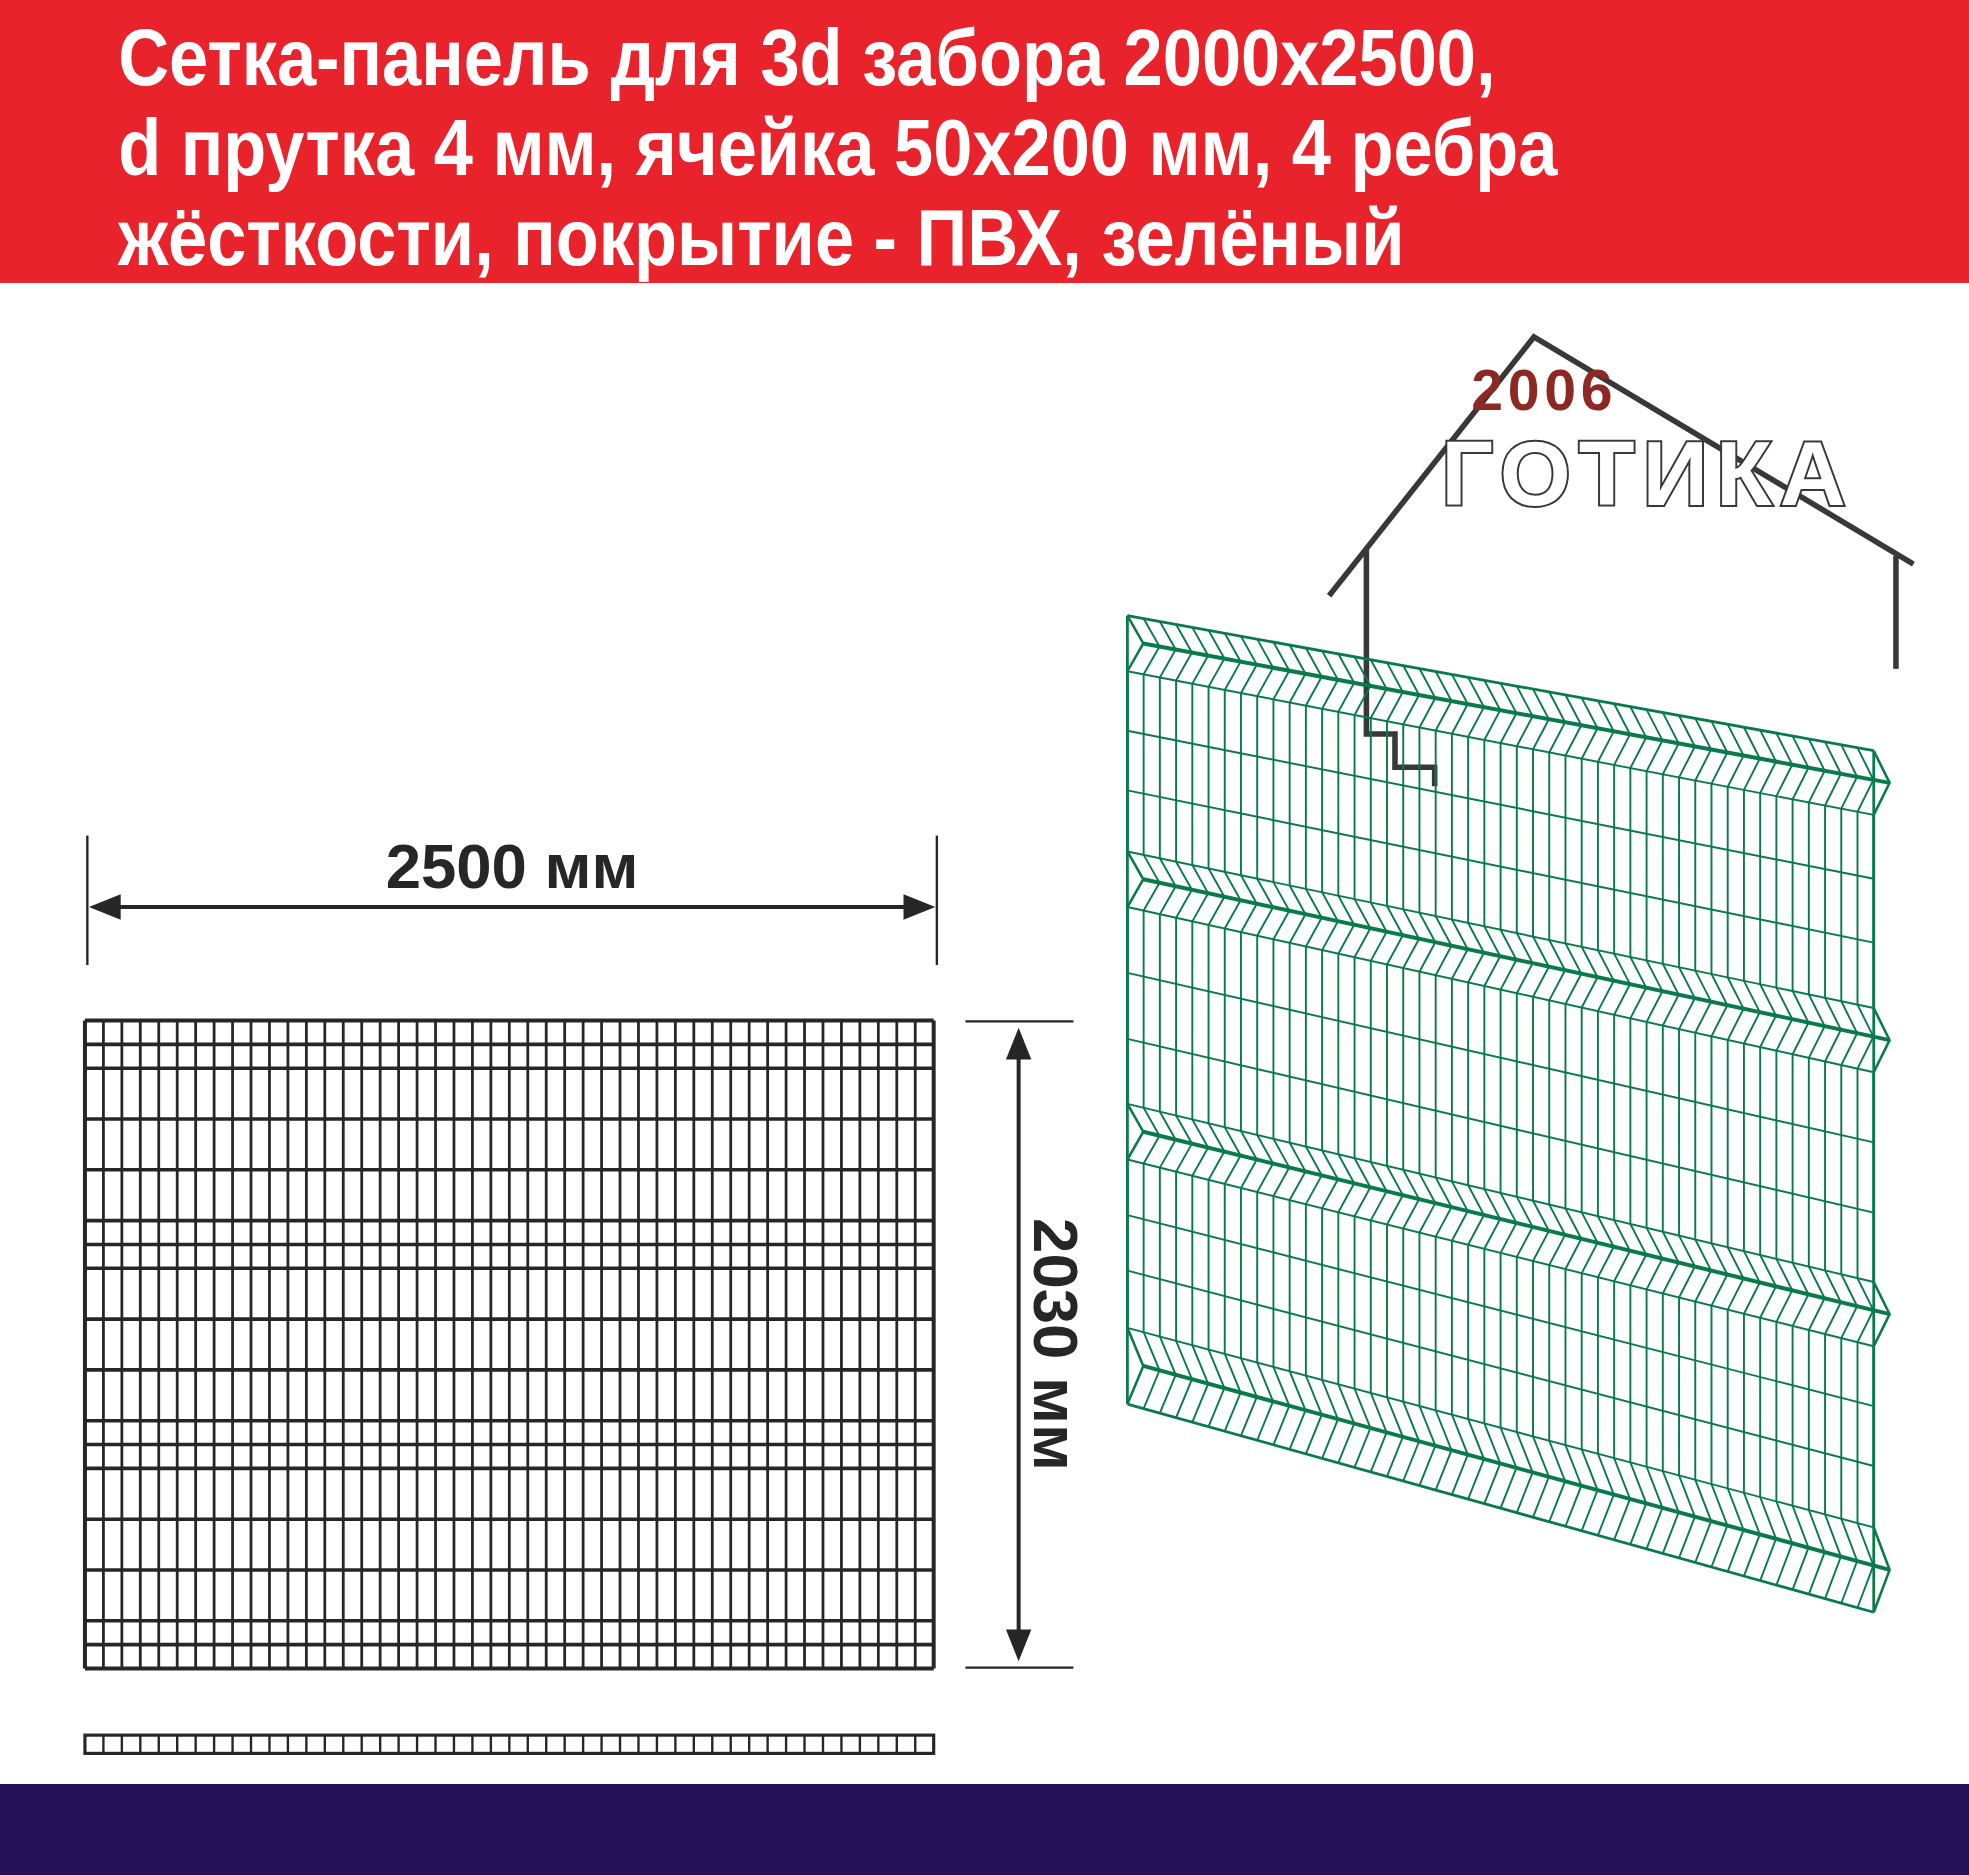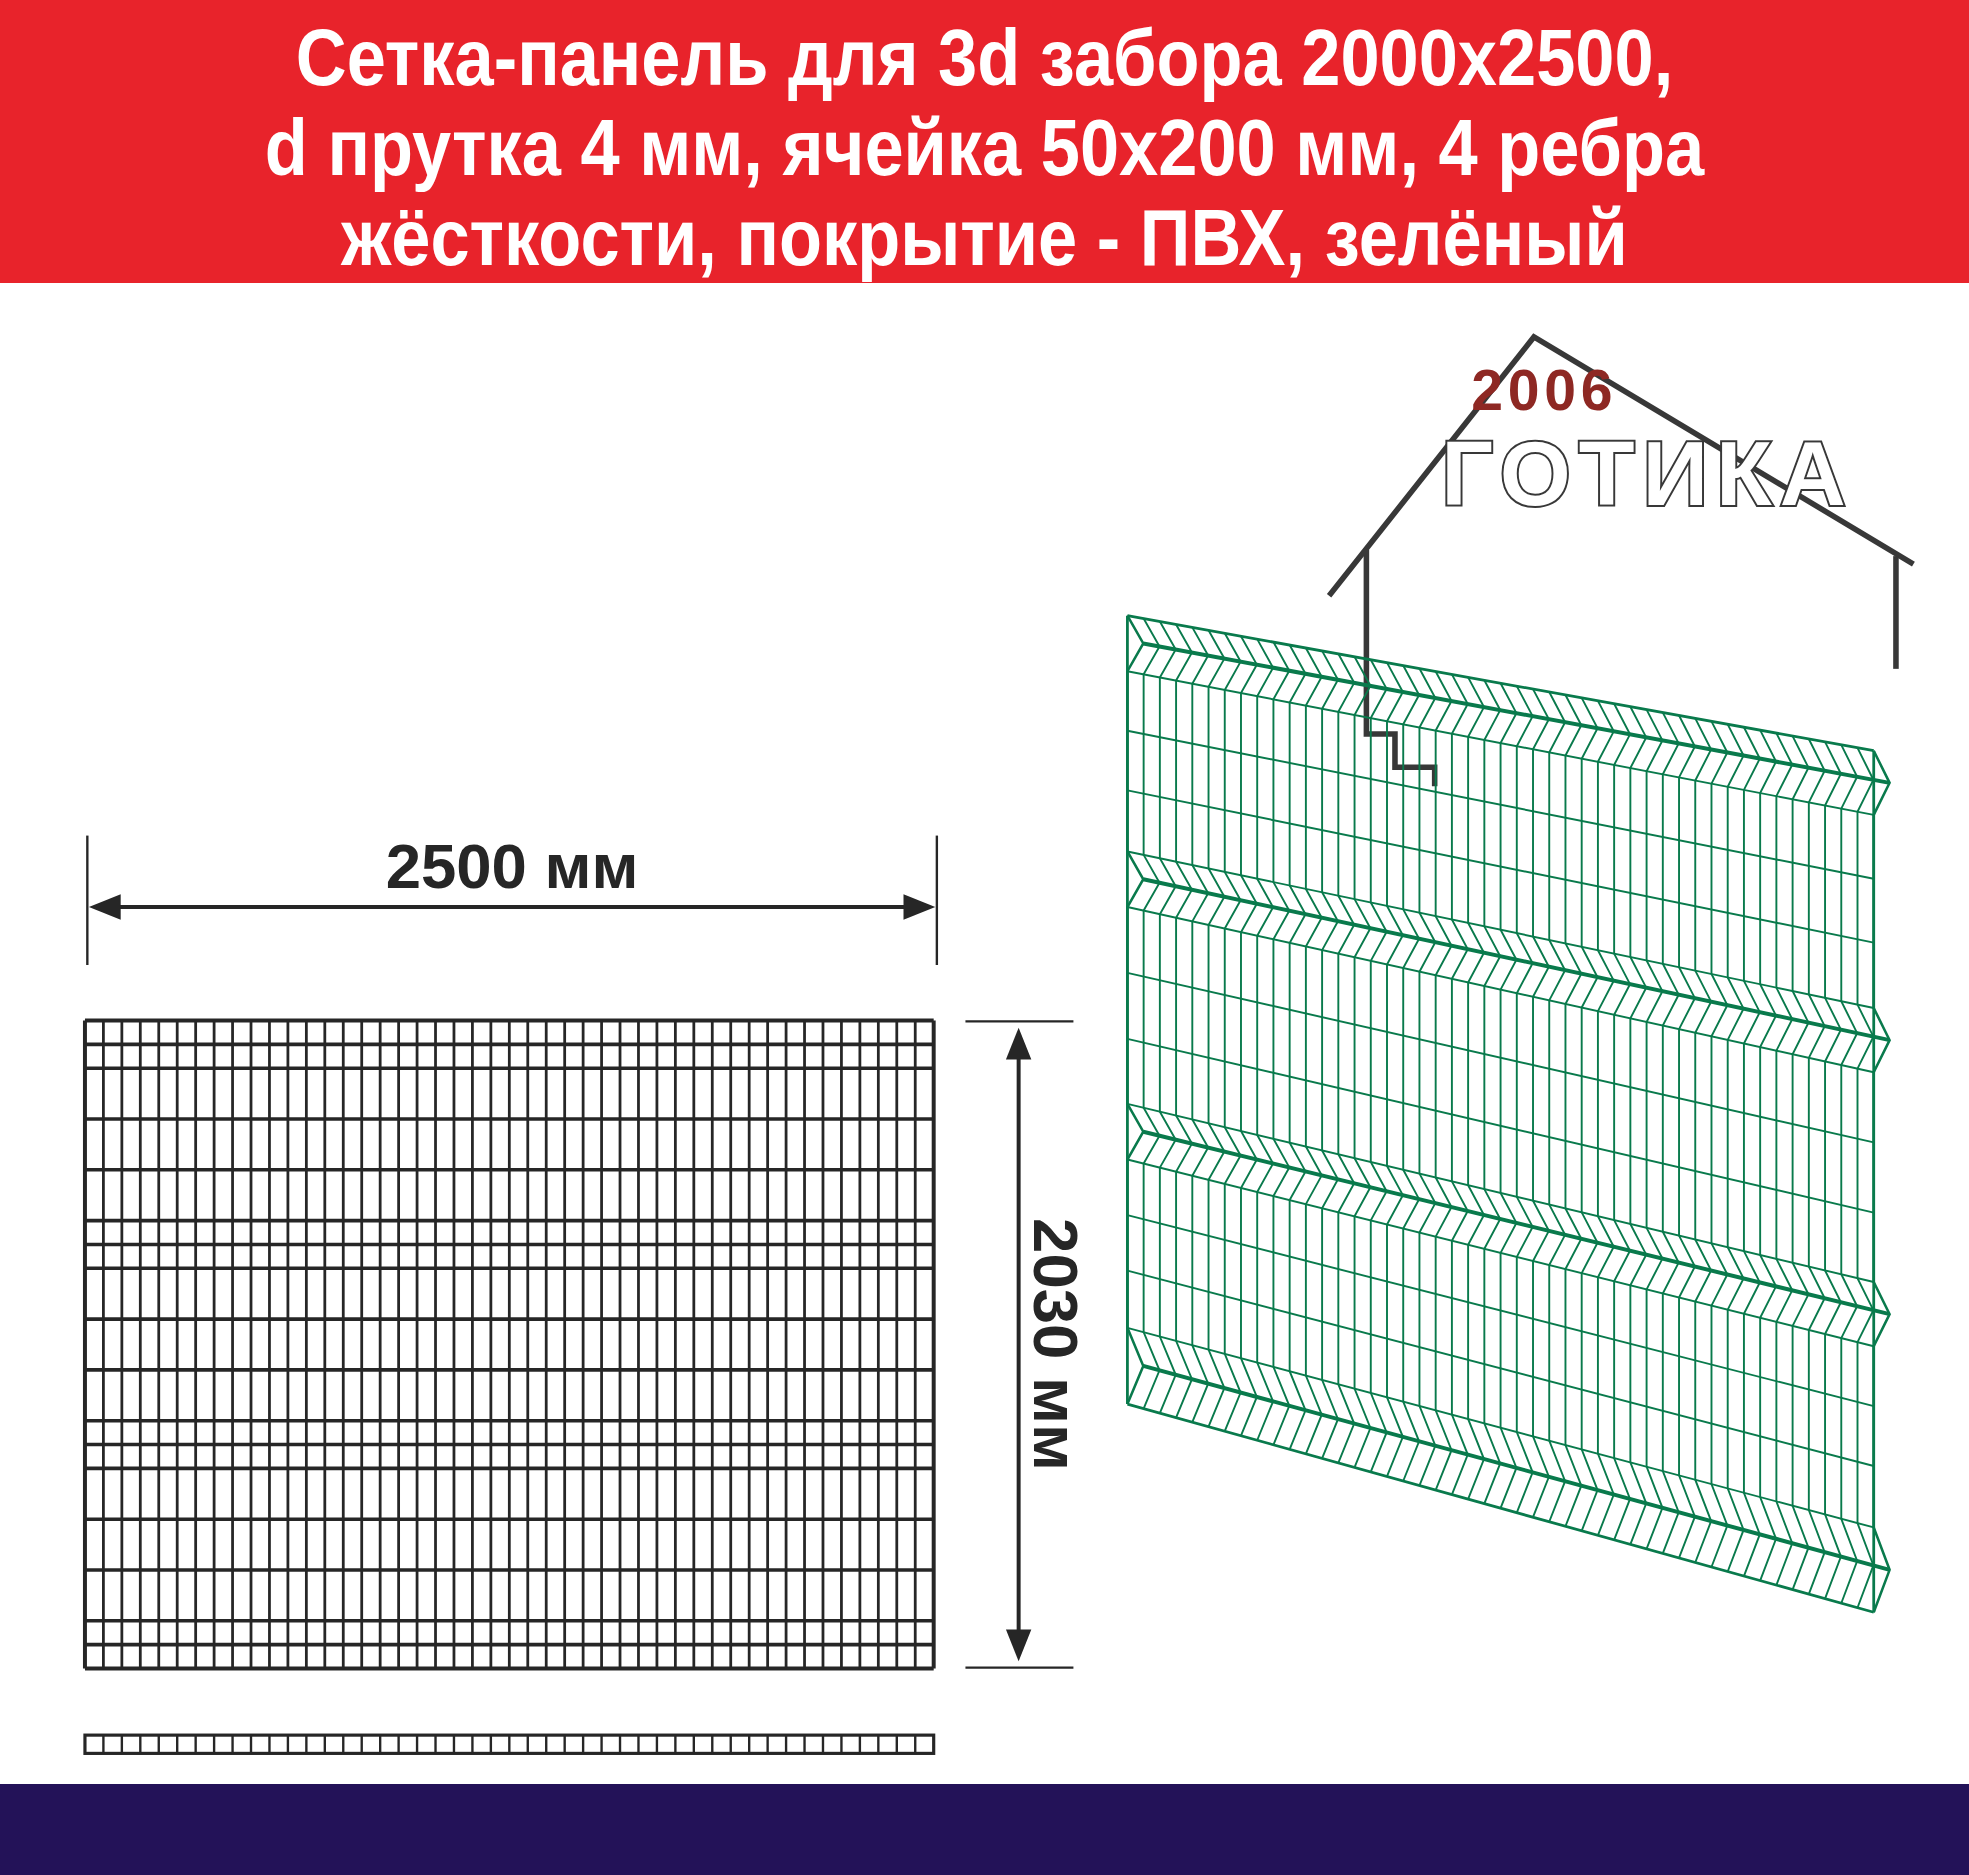--- a/index.html
+++ b/index.html
@@ -16,21 +16,20 @@
     left:0; top:0;
     width:1969px;
     height:283px;
     background:var(--c-red,#e8232b);
     color:#ffffff;
     font-weight:bold;
     font-size:80px;
     line-height:90px;
     padding-top:12.7px;
     box-sizing:border-box;
-    text-align:center;
   }
   .banner-line{
     display:block;
     transform:scaleX(0.88);
     transform-origin:50% 50%;
     white-space:nowrap;
   }
   #scene{
     position:absolute;
     left:0; top:0;

